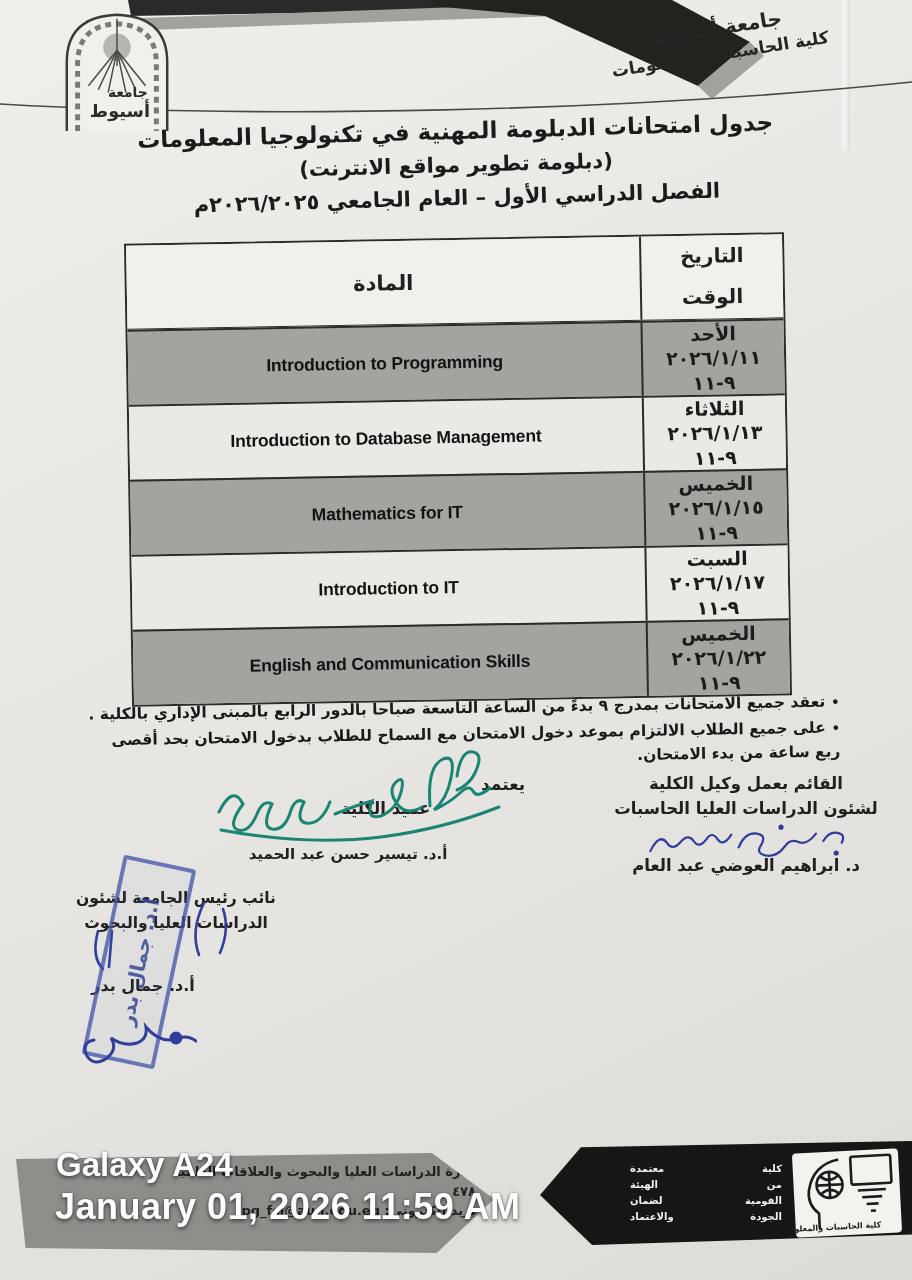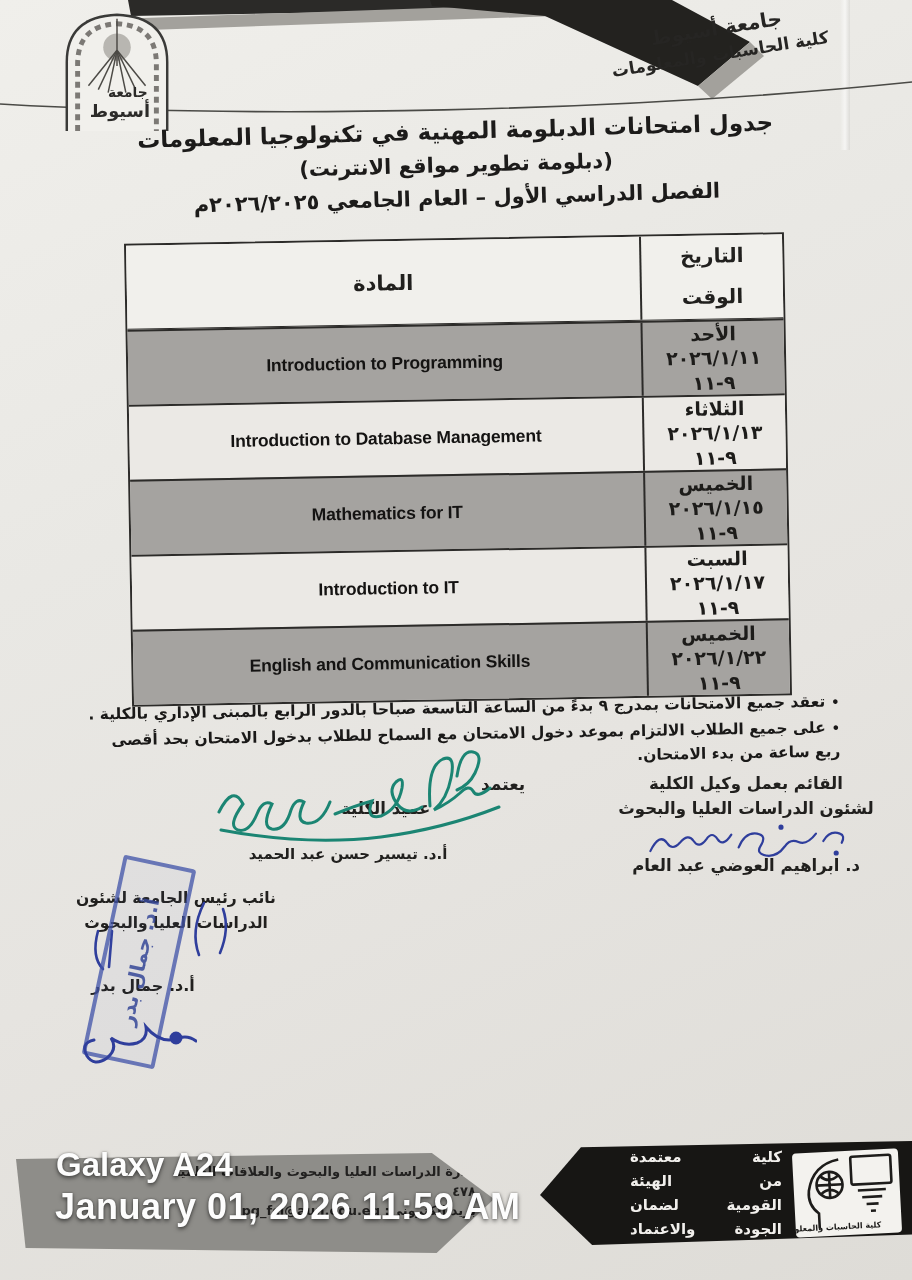--- a/index.html
+++ b/index.html
@@ -104,21 +104,21 @@
   }
   .fl-left{text-align:right;}
   .footer-right{
     position:absolute;left:540px;top:1141px;width:372px;height:104px;
     background:#171614;
     clip-path:polygon(0% 52%,11% 6%,100% 0%,100% 90%,14% 100%);
     direction:rtl;display:flex;align-items:center;gap:12px;
     padding:6px 12px 6px 34px;box-sizing:border-box;
   }
   .accred{
-    width:152px;color:#f1efec;font-size:15px;font-weight:bold;line-height:1.6;
+    width:152px;color:#f1efec;font-size:10px;font-weight:bold;line-height:1.6;
   }
   .accred div{text-align:justify;text-align-last:justify;}
   .logo-box{
     width:106px;height:84px;background:#f3f2ee;border-radius:4px;
     transform:rotate(-3deg);flex:none;
   }
 
   
   .wm{
     position:absolute;color:#fdfdfd;font-family:"Liberation Sans",sans-serif;font-weight:bold;
@@ -236,21 +236,21 @@
     </div>
   </div>
 
   <div class="notes">
     <div class="note"><span class="bullet">•</span><span>تعقد جميع الامتحانات بمدرج ٩ بدءً من الساعة التاسعة صباحا بالدور الرابع  بالمبنى الإداري بالكلية .</span></div>
     <div class="note"><span class="bullet">•</span><span>على جميع الطلاب الالتزام بموعد دخول الامتحان مع السماح للطلاب بدخول الامتحان بحد أقصى ربع ساعة من  بدء الامتحان.</span></div>
   </div>
 
   <div class="sig-text sig-right">
     <div>القائم بعمل وكيل الكلية</div>
-    <div>لشئون الدراسات العليا والبحوث</div>
+    <div>لشئون الدراسات العليا الحاسبات</div>
     <svg class="handsig" width="225" height="46" viewBox="0 0 225 50">
       <g fill="none" stroke="#2f3e9c" stroke-width="2.4" stroke-linecap="round">
         <path d="M8,36 q10,-20 18,-9 q6,9 14,0 q9,-11 15,-2 q6,9 14,-2 q6,-9 12,0 q6,9 15,-5"></path>
         <path d="M104,32 q7,-17 20,-15 q11,2 4,13 q-6,9 7,11 q11,1 19,-10 q6,-9 15,-5 q9,4 19,-9"></path>
         <path d="M196,25 q7,-12 18,-8 q6,2 2,10"></path>
         <circle cx="150" cy="10" r="1.6" fill="#2f3e9c"></circle>
         <circle cx="210" cy="38" r="1.6" fill="#2f3e9c"></circle>
       </g>
     </svg>
     <div>د. ابراهيم العوضي عبد العام</div>

